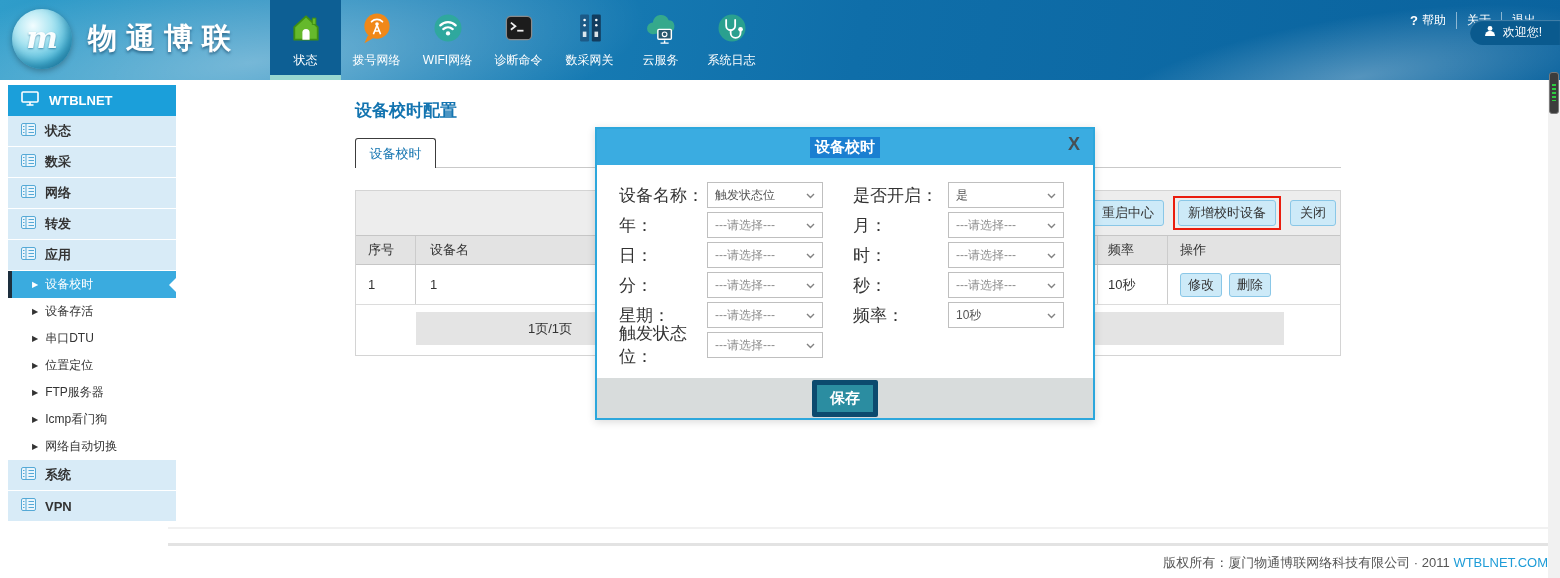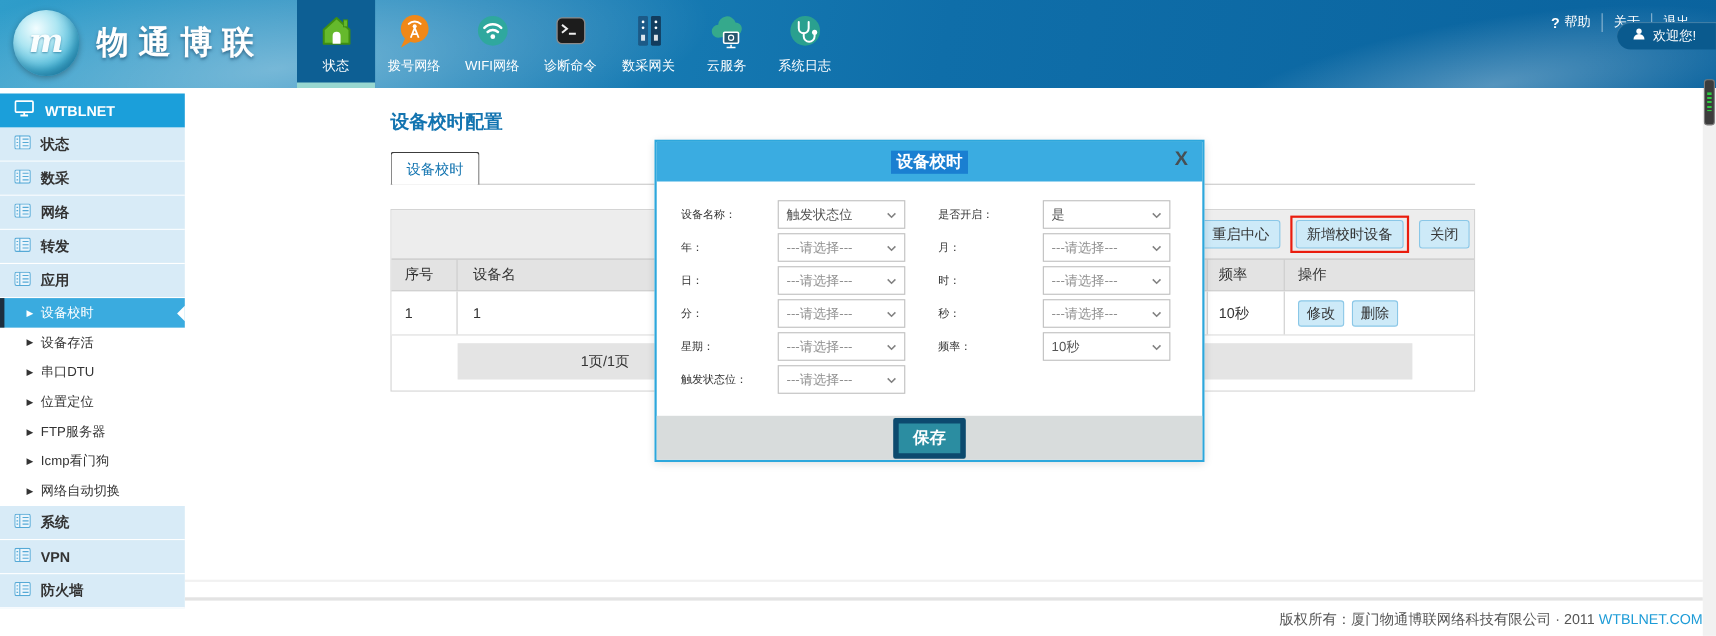--- a/index.html
+++ b/index.html
@@ -36,21 +36,21 @@
   .top-links { position:absolute; top:12px; right:14px; display:flex; align-items:center;
     color:#fff; font-size:12px; z-index:3; }
   .tl { padding:0 10px; cursor:pointer; display:flex; align-items:center; gap:4px; }
   .tl + .tl { border-left:1px solid rgba(255,255,255,.5); }
   .help-q { font-weight:bold; font-size:13px; }
   .welcome-pill { position:absolute; top:20px; right:0; height:25px; background:#0a5a8e;
     border-radius:13px 0 0 13px; display:flex; align-items:center; gap:7px;
     padding:0 18px 0 14px; color:#fff; font-size:12px; z-index:3; cursor:pointer;
     box-shadow:inset 0 1px 1px rgba(255,255,255,.25); }
   
-  .sidebar { position:absolute; left:0; top:85px; width:168px; z-index:2; }
+  .sidebar { position:absolute; left:8px; top:85px; width:168px; z-index:2; }
   .side-header { height:31px; background:#1b9fda; color:#fff; font-weight:bold; font-size:13px;
     display:flex; align-items:center; gap:10px; padding-left:13px; }
   .side-item { height:31px; background:#d8ebf7; border-bottom:1px solid #fff; display:flex;
     align-items:center; gap:9px; padding-left:13px; font-size:13px; font-weight:bold; color:#333; cursor:pointer; }
   .side-sub { height:27px; background:#fff; display:flex; align-items:center; gap:7px;
     padding-left:24px; font-size:12px; color:#333; cursor:pointer; position:relative; }
   .tri { font-size:8px; color:#333; }
   .side-sub.active { background:#3aabdf; color:#fff; border-left:4px solid #1d2f3e; padding-left:20px; }
   .side-sub.active .tri { color:#fff; }
   .side-sub.active::after { content:""; position:absolute; right:0; top:50%; transform:translateY(-50%);
@@ -83,21 +83,21 @@
     border:2px solid #2da7dc; z-index:10; display:flex; flex-direction:column;
     box-shadow:0 2px 8px rgba(0,0,0,.15); }
   .m-head { height:36px; background:#3aace1; display:flex; align-items:center; justify-content:center;
     position:relative; flex:none; }
   .m-title { color:#fff; font-weight:bold; font-size:15px; background:#1a7fd1; padding:1px 5px; }
   .m-close { position:absolute; right:13px; top:5px; color:#474f54; font-weight:bold; font-size:18px;
     cursor:pointer; }
   .m-body { flex:1; padding:17px 28px 0 22px; }
   .fgrid { display:grid; grid-template-columns:88px 116px 125px 116px; grid-auto-rows:26px;
     row-gap:4px; align-items:center; }
-  .f-label { font-size:10px; color:#333; }
+  .f-label { font-size:17px; color:#333; }
   .f-label.r { padding-left:30px; }
   .sel { height:26px; border:1px solid #bfbfbf; background:#fff; display:flex; align-items:center;
     justify-content:space-between; padding:0 7px; font-size:12px; color:#555; cursor:pointer; }
   .sel.ph .sel-val { color:#8f8f8f; }
   .m-foot { flex:none; height:40px; background:#d8dcdc; display:flex; align-items:center;
     justify-content:center; margin-top:14px; }
   .save-btn { background:#2b8da1; border:5px solid #0c4a6e; color:#fff; font-size:15px; font-weight:bold;
     padding:4px 13px; border-radius:2px; cursor:pointer; font-family:inherit; }
   
   .divider1 { position:absolute; left:168px; top:527px; width:1380px; height:2px; background:#f1f1f1; }
@@ -312,27 +312,20 @@
         </svg></span>
     <span>系统</span>
   </div>
   <div class="side-item">
     <span><svg width="15" height="13" viewBox="0 0 15 13">
           <rect x="0.5" y="0.5" width="14" height="12" rx="1.5" fill="#eaf5fc" stroke="#55a9d6"></rect>
           <path d="M5 0.5 V12.5 M7.5 3.5 H13 M7.5 6.5 H13 M7.5 9.5 H13 M2 3.5 h1.5 M2 6.5 h1.5 M2 9.5 h1.5" stroke="#55a9d6" stroke-width="1" fill="none"></path>
         </svg></span>
     <span>VPN</span>
   </div>
-  <div class="side-item">
-    <span><svg width="15" height="13" viewBox="0 0 15 13">
-          <rect x="0.5" y="0.5" width="14" height="12" rx="1.5" fill="#eaf5fc" stroke="#55a9d6"></rect>
-          <path d="M5 0.5 V12.5 M7.5 3.5 H13 M7.5 6.5 H13 M7.5 9.5 H13 M2 3.5 h1.5 M2 6.5 h1.5 M2 9.5 h1.5" stroke="#55a9d6" stroke-width="1" fill="none"></path>
-        </svg></span>
-    <span>防火墙</span>
-  </div>
 </div>
 
 <div class="page-title">设备校时配置</div>
 <div class="tab">设备校时</div>
 <div class="tab-line"></div>
 
 <div class="panel">
   <div class="toolbar">
     <button class="lbtn">重启中心</button>
     <span class="red-box">

